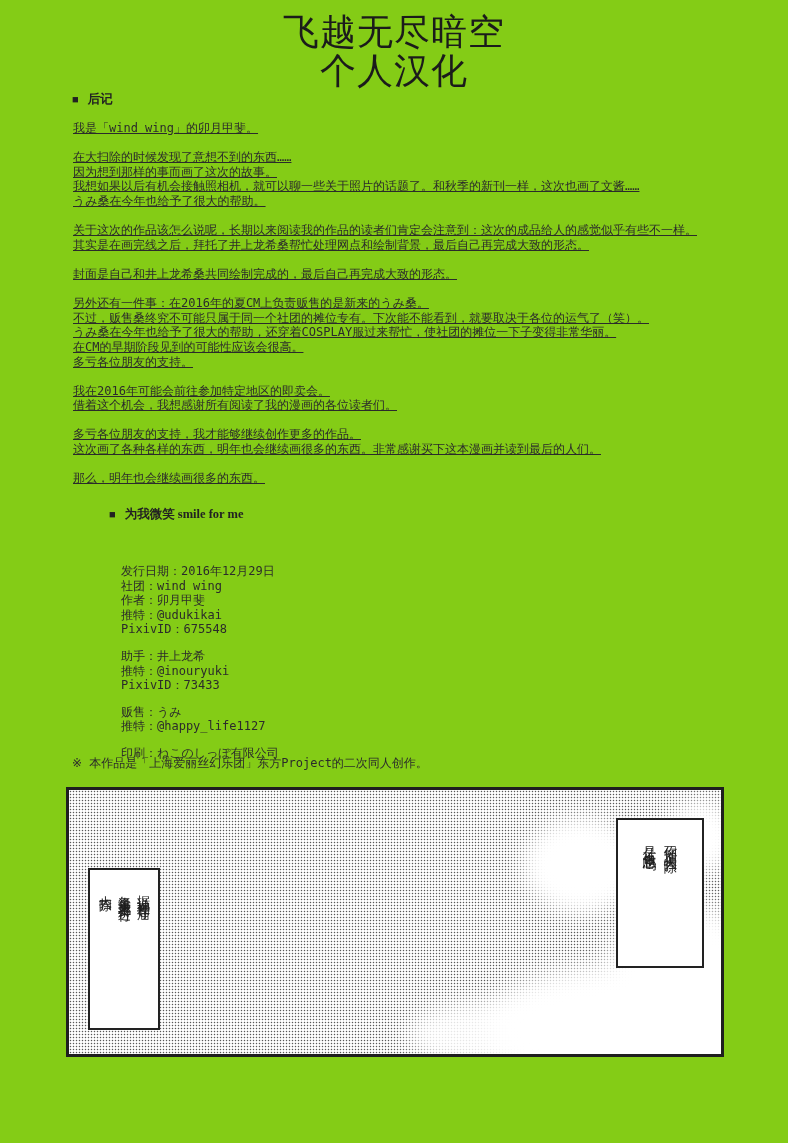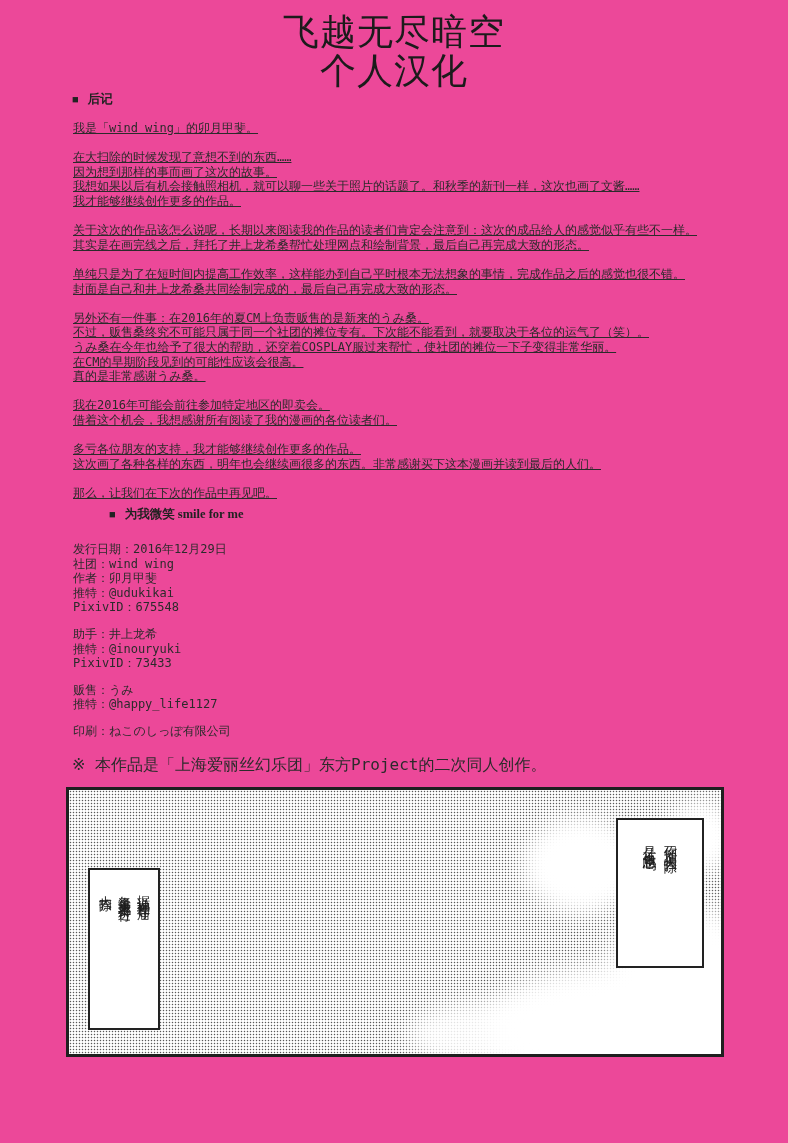--- a/index.html
+++ b/index.html
@@ -1,21 +1,21 @@
 <!DOCTYPE html>
 <html><head>
 <meta charset="utf-8">
 <style>
   html, body { margin: 0; padding: 0; background: #e8e8e8; }
   .page {
     position: relative;
     width: 788px;
     height: 1143px;
     margin: 0 auto;
-    background: #ec4899;
+    background: #84cc16;
     overflow: hidden;
     font-family: "DejaVu Sans", sans-serif;
     color: #2b2b2b;
   }
 
   
   .title {
     position: absolute;
     top: 12px; left: 0; width: 100%;
     text-align: center;
@@ -43,29 +43,29 @@
   
   .body-block {
     position: absolute;
     left: 73px;
     font-size: 12px;
     line-height: 14.6px;
     color: #2b2b2b;
     font-family: "DejaVu Sans Mono", "DejaVu Sans", sans-serif;
   }
   #body-afterword { top: 121px; text-decoration: underline; }
-  #body-credits   { top: 542px; }
+  #body-credits   { top: 564px; margin-left: 48px; }
   .body-block .para { margin: 0 0 14.6px 0; }
   #body-credits .para { margin: 0 0 12px 0; }
   .line { white-space: nowrap; }
 
   .note {
     position: absolute;
     left: 72px; top: 755px;
-    font-size: 16px;
+    font-size: 12px;
     font-family: "DejaVu Sans Mono", "DejaVu Sans", sans-serif;
     color: #2b2b2b;
     white-space: nowrap;
   }
 
   
   .manga-panel {
     position: absolute;
     left: 66px; top: 787px;
     width: 658px; height: 270px;
@@ -132,47 +132,46 @@
   </div>
 
   <div class="body-block" id="body-afterword">
       <div class="para">
         <div class="line">我是「wind wing」的卯月甲斐。</div>
       </div>
       <div class="para">
         <div class="line">在大扫除的时候发现了意想不到的东西……</div>
         <div class="line">因为想到那样的事而画了这次的故事。</div>
         <div class="line">我想如果以后有机会接触照相机，就可以聊一些关于照片的话题了。和秋季的新刊一样，这次也画了文酱……</div>
-        <div class="line">我才能够继续创作更多的作品。</div>
+        <div class="line">うみ桑在今年也给予了很大的帮助。</div>
       </div>
       <div class="para">
         <div class="line">关于这次的作品该怎么说呢，长期以来阅读我的作品的读者们肯定会注意到：这次的成品给人的感觉似乎有些不一样。</div>
         <div class="line">其实是在画完线之后，拜托了井上龙希桑帮忙处理网点和绘制背景，最后自己再完成大致的形态。</div>
       </div>
       <div class="para">
-        <div class="line">单纯只是为了在短时间内提高工作效率，这样能办到自己平时根本无法想象的事情，完成作品之后的感觉也很不错。</div>
         <div class="line">封面是自己和井上龙希桑共同绘制完成的，最后自己再完成大致的形态。</div>
       </div>
       <div class="para">
         <div class="line">另外还有一件事：在2016年的夏CM上负责贩售的是新来的うみ桑。</div>
         <div class="line">不过，贩售桑终究不可能只属于同一个社团的摊位专有。下次能不能看到，就要取决于各位的运气了（笑）。</div>
         <div class="line">うみ桑在今年也给予了很大的帮助，还穿着COSPLAY服过来帮忙，使社团的摊位一下子变得非常华丽。</div>
         <div class="line">在CM的早期阶段见到的可能性应该会很高。</div>
-        <div class="line">真的是非常感谢うみ桑。</div>
+        <div class="line">多亏各位朋友的支持。</div>
       </div>
       <div class="para">
         <div class="line">我在2016年可能会前往参加特定地区的即卖会。</div>
         <div class="line">借着这个机会，我想感谢所有阅读了我的漫画的各位读者们。</div>
       </div>
       <div class="para">
         <div class="line">多亏各位朋友的支持，我才能够继续创作更多的作品。</div>
         <div class="line">这次画了各种各样的东西，明年也会继续画很多的东西。非常感谢买下这本漫画并读到最后的人们。</div>
       </div>
       <div class="para">
-        <div class="line">那么，让我们在下次的作品中再见吧。</div>
+        <div class="line">那么，明年也会继续画很多的东西。</div>
       </div>
     </div>
 
   <div class="section-heading" id="heading-credits">
     <span class="marker">■</span><span>为我微笑 smile for me</span>
   </div>
 
   <div class="body-block" id="body-credits">
       <div class="para">
         <div class="line">发行日期：2016年12月29日</div>

